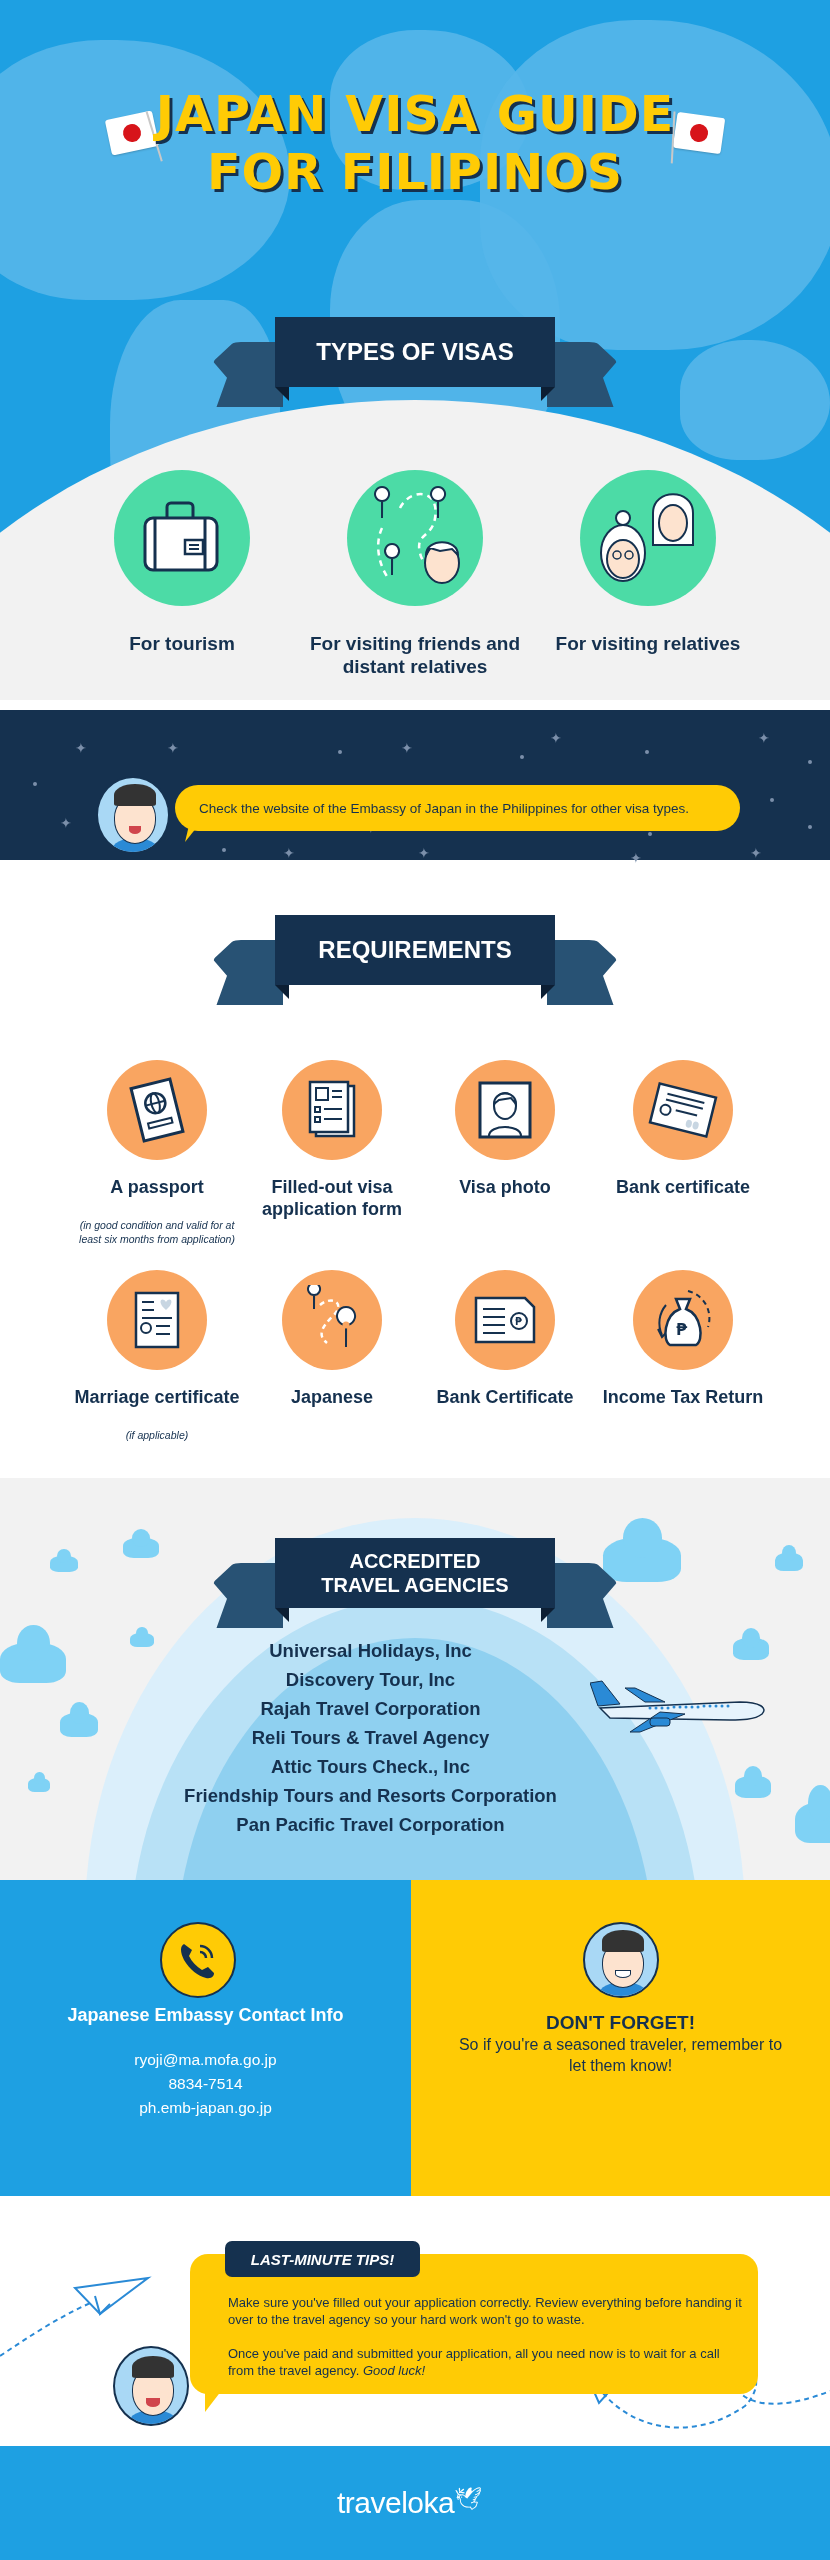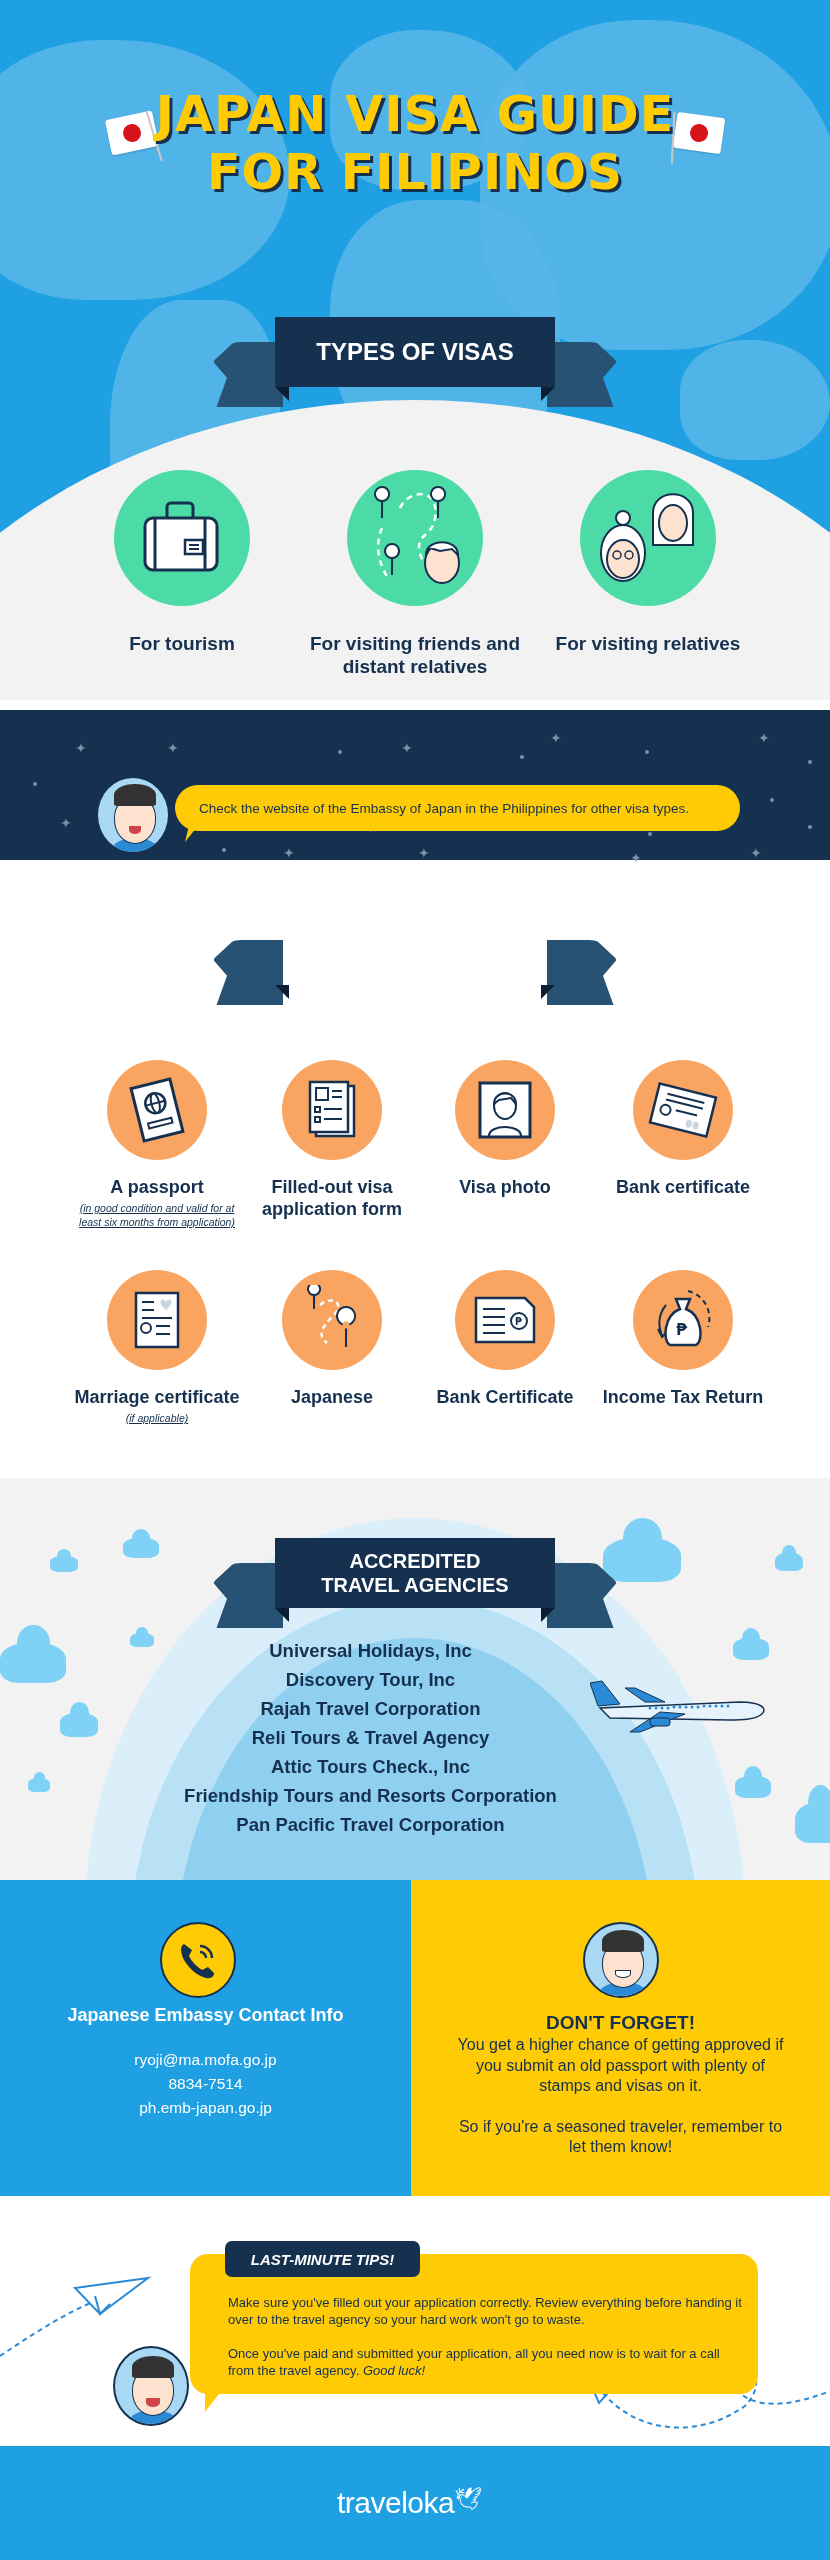--- a/index.html
+++ b/index.html
@@ -41,21 +41,21 @@
   .avatar .shirt { position: absolute; background: #2a8ad6; border-radius: 50% 50% 0 0; }
   .avatar .mouth { position: absolute; background: #d0454c; border-radius: 0 0 50% 50%; }
   .bubble { position: absolute; left: 175px; top: 75px; width: 565px; height: 46px; border-radius: 23px; background: #ffcb05; font-size: 13.5px; color: #15314f; display: flex; align-items: center; padding-left: 24px; }
   .bubble-tail { position: absolute; left: 185px; top: 112px; width: 16px; height: 20px; background: #ffcb05; clip-path: polygon(30% 0, 100% 0, 0 100%); }
 
   
   .req-grid { position: absolute; top: 1060px; left: 0; width: 830px; }
   .req-item { position: absolute; width: 200px; text-align: center; }
   .orange-circle { width: 100px; height: 100px; border-radius: 50%; background: #f9a561; margin: 0 auto; position: relative; }
   .req-label { margin-top: 16px; font-weight: bold; font-size: 18px; line-height: 22px; color: #15314f; }
-  .req-note { font-style: italic; font-size: 10.5px; line-height: 14px; color: #15314f; margin-top: 3px; text-decoration: underline; }
+  .req-note { font-style: italic; font-size: 10.5px; line-height: 14px; color: #15314f; margin-top: 20px; }
   .ico { position: absolute; left: 50%; top: 50%; transform: translate(-50%, -50%); }
 
   
   .agencies { position: absolute; left: 0; top: 1478px; width: 830px; height: 403px; background: #f2f2f2; overflow: hidden; }
   .arc { position: absolute; border-radius: 50% 50% 0 0; }
   .cloud { position: absolute; background: #7fd2f5; border-radius: 40% 40% 30% 30%; }
   .cloud::before { content: ""; position: absolute; left: 25%; top: -45%; width: 50%; height: 90%; border-radius: 50%; background: #7fd2f5; }
   .agency-list { position: absolute; top: 158px; left: 0; width: 741px; text-align: center; }
   .agency { font-weight: bold; font-size: 18.5px; line-height: 29px; color: #15314f; }
   .plane { position: absolute; left: 590px; top: 200px; }
@@ -200,20 +200,21 @@
     <div class="bubble">
       <span>Check the website of the Embassy of Japan in the Philippines for other visa types.</span>
     </div>
   </section>
 
   <div class="ribbon" style="top:915px;">
     <div class="tail l"></div>
       <div class="tail r"></div>
     <div class="fold l"></div>
       <div class="fold r"></div>
+    <div class="band">REQUIREMENTS</div>
   </div>
 
   <div class="req-grid">
 
     <div class="req-item" style="left:57px;top:0;">
       <div class="orange-circle">
         <svg class="ico" width="60" height="66" viewBox="0 0 60 66">
             <g transform="rotate(-14 30 33)">
               <rect x="10" y="6" width="40" height="54" fill="#fff" stroke="#15314f" stroke-width="3"></rect>
               <circle cx="30" cy="26" r="10" fill="none" stroke="#15314f" stroke-width="2.5"></circle>
@@ -405,21 +406,20 @@
 
   <section class="forget">
     <div class="avatar" style="left:172px;top:42px;width:76px;height:76px;">
       <div class="shirt" style="left:14px;top:58px;width:48px;height:24px;"></div>
       <div class="face" style="left:17px;top:18px;width:42px;height:46px;"></div>
       <div class="hair" style="left:17px;top:6px;width:42px;height:22px;"></div>
       <div class="mouth" style="left:30px;top:46px;width:16px;height:8px;background:#fff;border:1.5px solid #15314f;"></div>
     </div>
     <div class="forget-title">DON'T FORGET!</div>
     <div class="forget-text">
-      <p>You get a higher chance of getting approved if you submit an old passport with plenty of stamps and visas on it.</p>
       <p>So if you're a seasoned traveler, remember to let them know!</p>
     </div>
   </section>
 
   <section class="lastmin">
     <svg style="position:absolute;left:0;top:60px;" width="160" height="120" viewBox="0 0 160 120">
       <path d="M0 100 C30 80, 60 60, 95 45" fill="none" stroke="#2a8ad6" stroke-width="2" stroke-dasharray="5 4"></path>
       <path d="M75 32 L148 22 L100 58 Z" fill="#fff" stroke="#2a8ad6" stroke-width="2"></path>
       <path d="M95 40 L100 58 L110 48" fill="none" stroke="#2a8ad6" stroke-width="2"></path>
     </svg>

